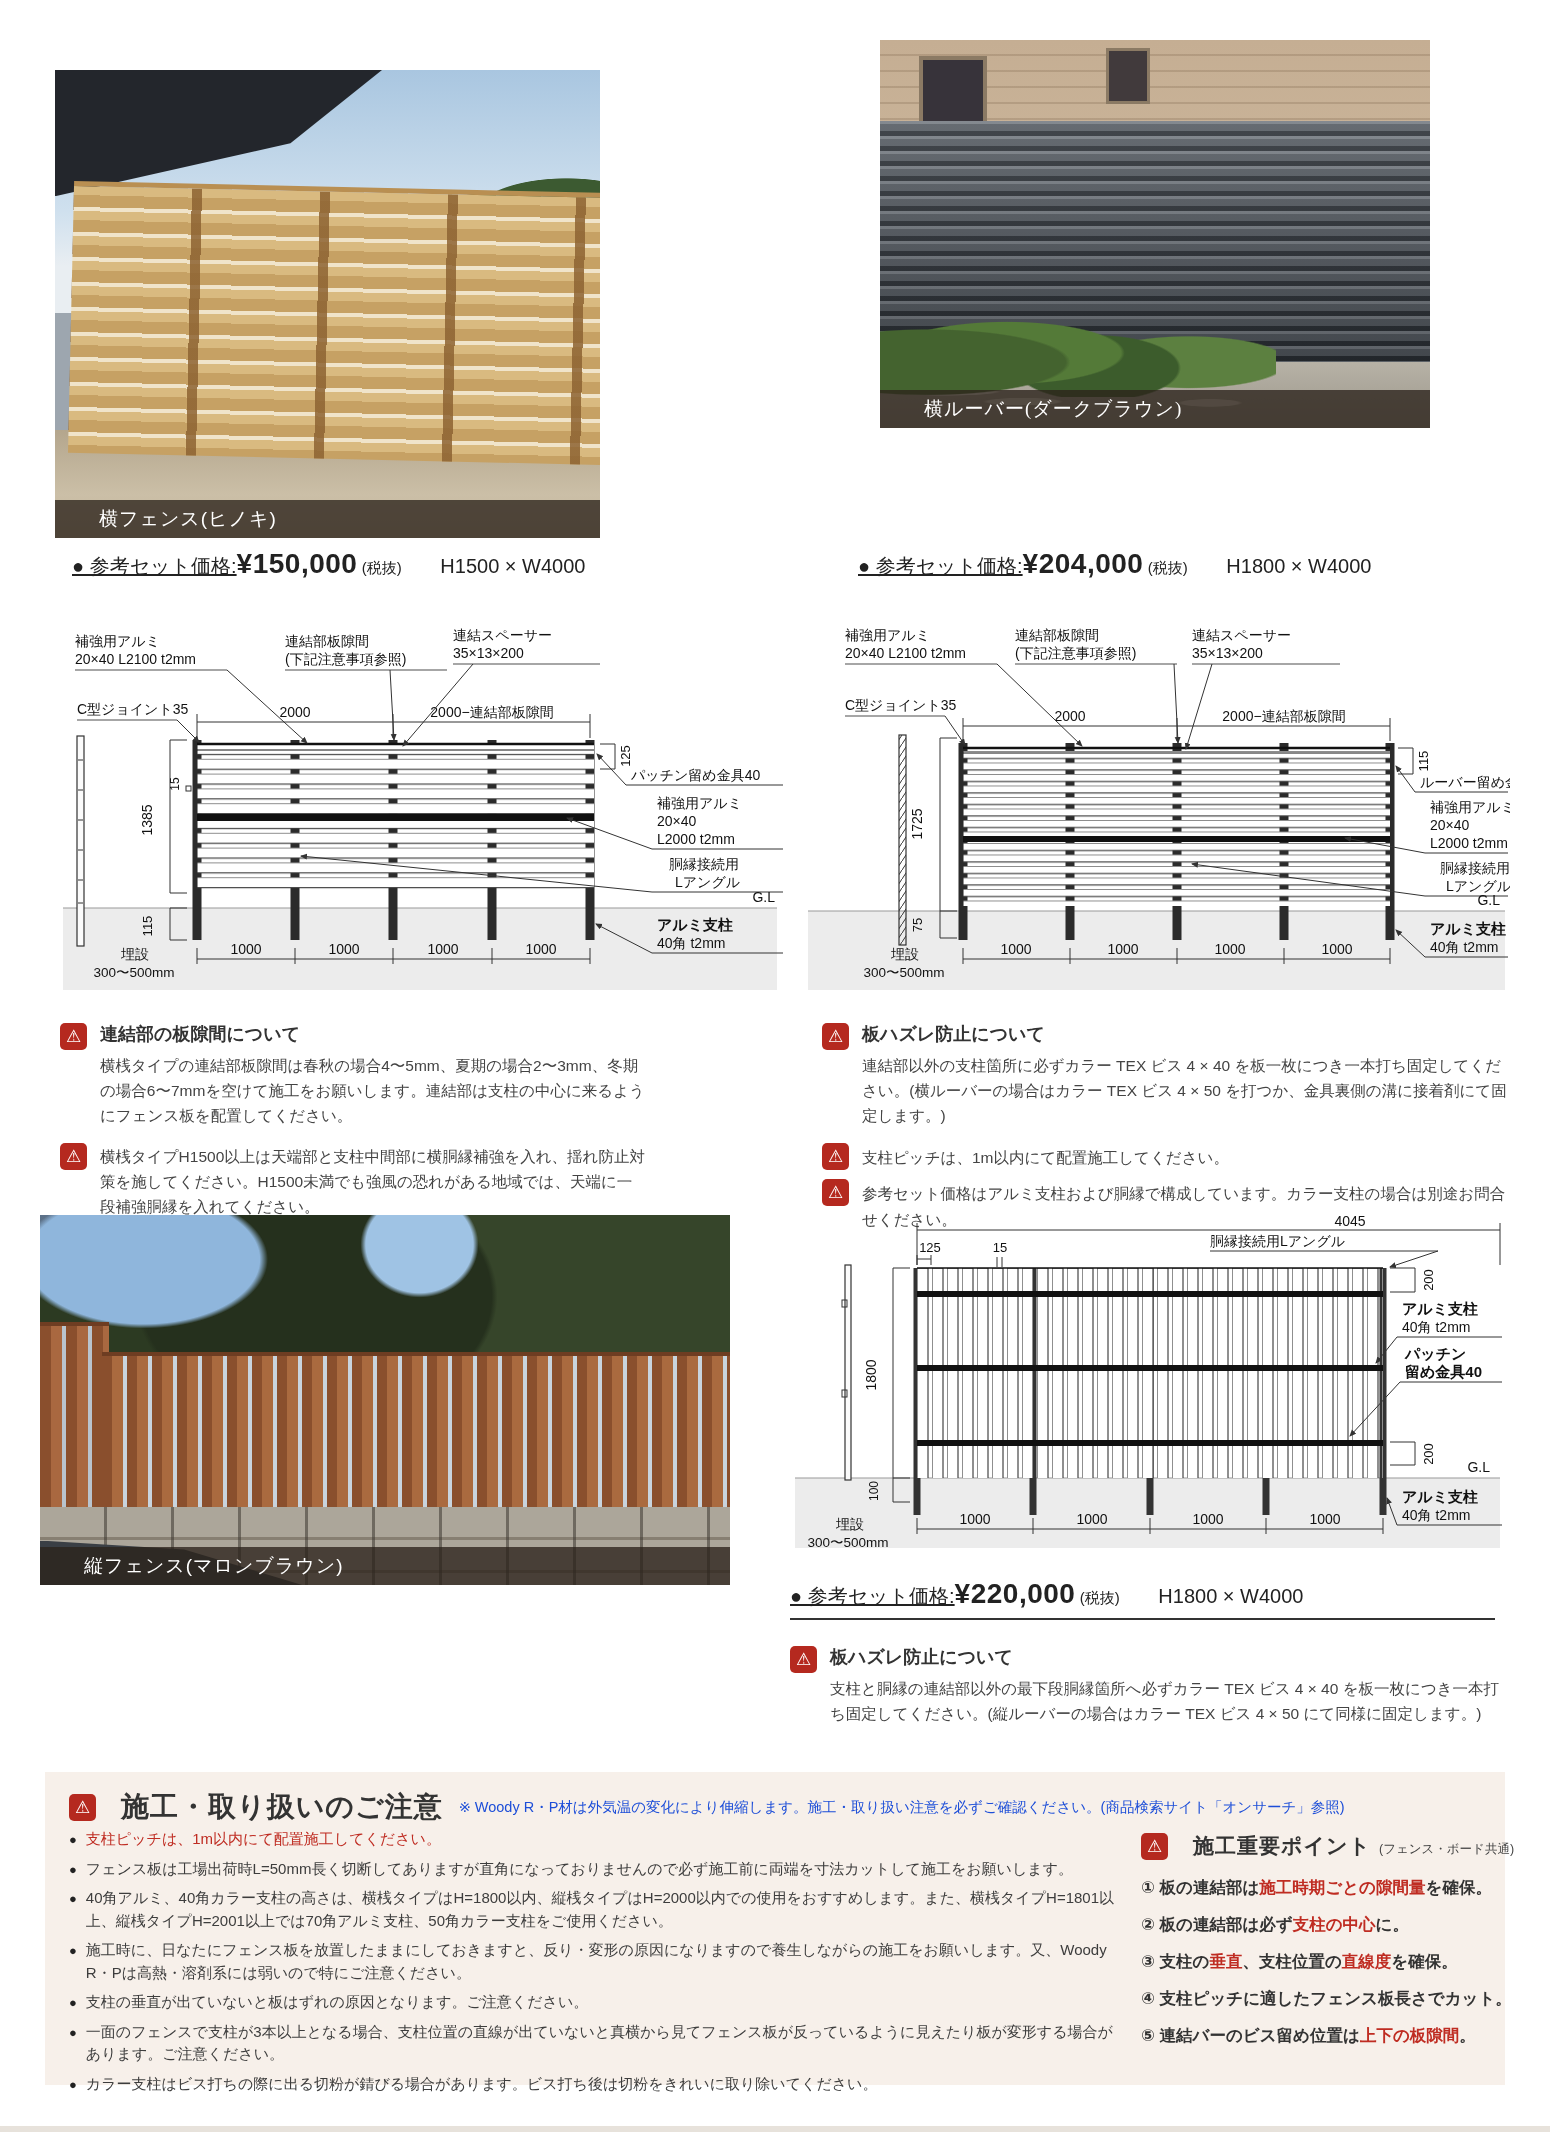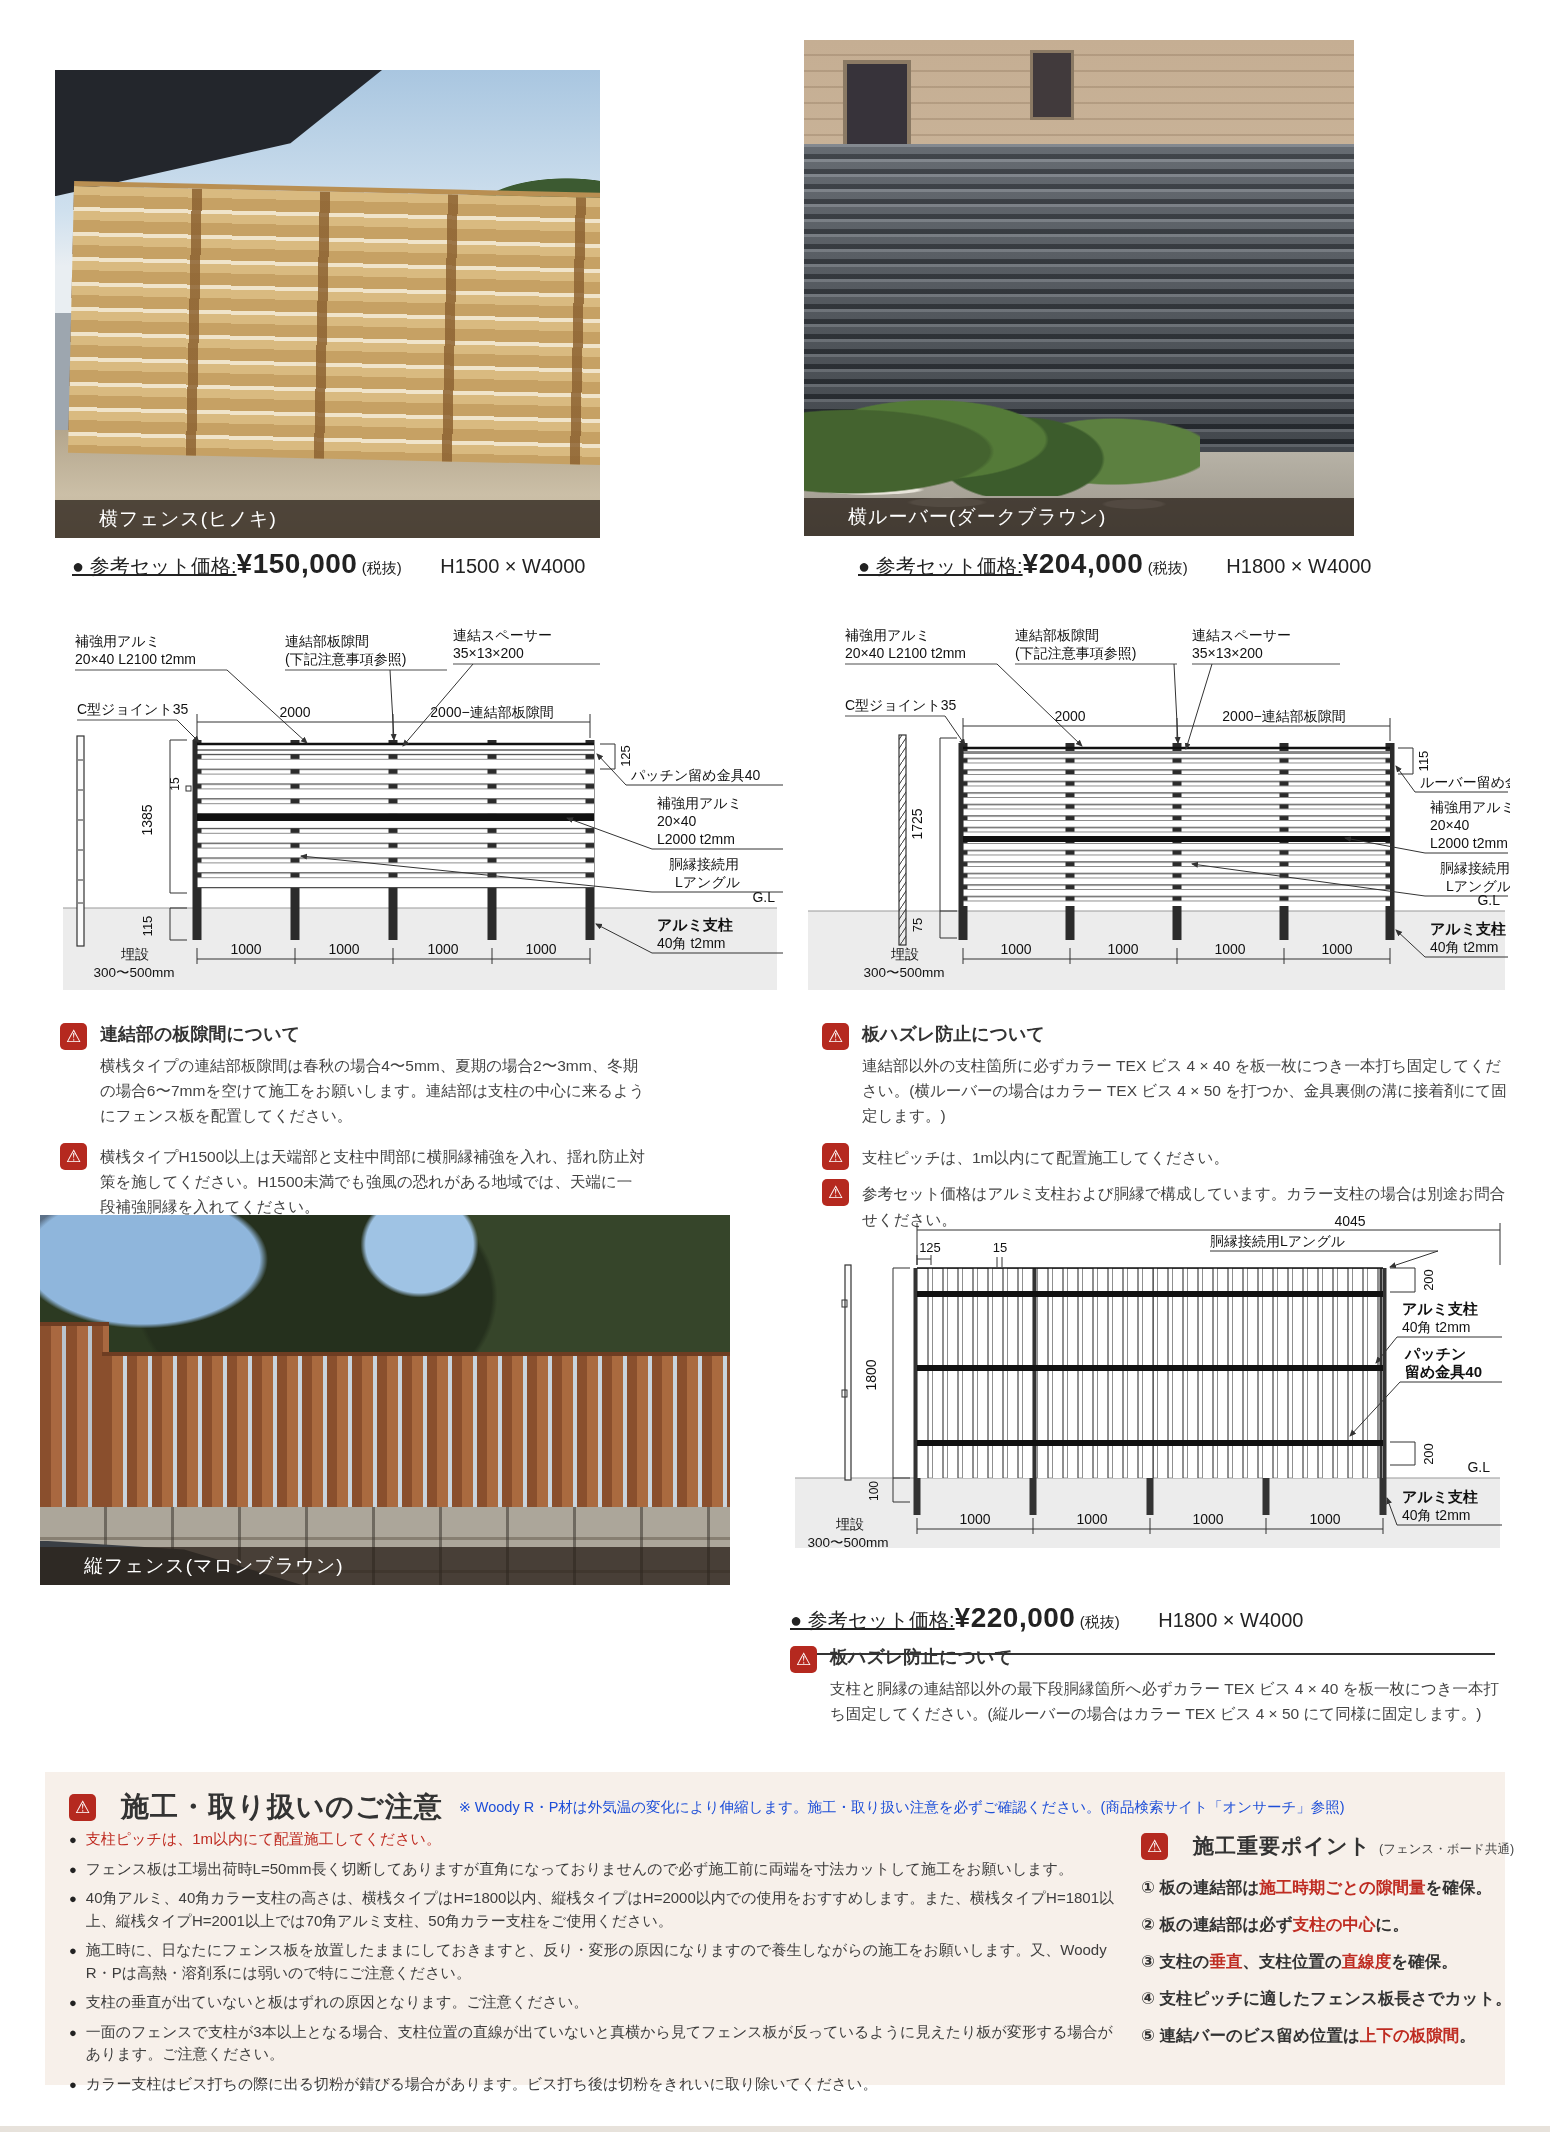--- a/index.html
+++ b/index.html
@@ -23,22 +23,22 @@
   .p1-shadowwall{position:absolute;left:0;top:52%;width:17%;height:34%;background:#44506075;}
   .p1-ground{position:absolute;left:0;bottom:0;width:100%;height:23%;
              background:linear-gradient(180deg,#b4a68d,#cbbfa7 60%,#c2b49a);}
   .p1-fence{position:absolute;left:3%;right:-2%;top:25%;height:57%;transform:rotate(1.3deg);
             border-top:5px solid #b98f52;
             background:
               repeating-linear-gradient(90deg,rgba(146,104,55,0) 0 118px,rgba(141,99,50,.85) 118px 128px),
               repeating-linear-gradient(180deg,#d9ba80 0 9px,#c6a164 9px 21px,#f0e4ca 21px 25px);}
 
   
-  .photo2{left:804px;top:40px;width:550px;height:496px;
-          background:linear-gradient(180deg,#c5ae93 0%,#cdb89d 55%,#d8c5ac 100%);}
+  .photo2{left:880px;top:40px;width:550px;height:388px;
+          background:linear-gradient(180deg,#c5ae93 0%,#cdb89d 55%,#d8c5ac 100%);font-family:Liberation Serif, serif;}
   .p2-bricklines{position:absolute;inset:0;height:42%;
           background:repeating-linear-gradient(180deg,transparent 0 14px,rgba(120,95,70,.25) 14px 16px);}
   .p2-win1{position:absolute;left:7%;top:4%;width:11%;height:17%;background:#37333a;border:4px solid #8b7a64;}
   .p2-win2{position:absolute;left:41%;top:2%;width:7%;height:13%;background:#413a3c;border:3px solid #8b7a64;}
   .p2-louver{position:absolute;left:0;right:0;top:21%;height:62%;
              background:
                linear-gradient(180deg,rgba(255,255,255,.10),rgba(0,0,0,.22)),
                repeating-linear-gradient(180deg,#767c83 0 3px,#555b62 3px 10px,#2c3137 10px 15px);}
   .p2-stones{position:absolute;left:0;bottom:0;width:100%;height:17%;
              background:radial-gradient(ellipse at 12% 45%,#e8e4da 0 7%,transparent 8%),
@@ -74,21 +74,21 @@
              repeating-linear-gradient(180deg,#aca69a 0 30px,#877f72 30px 33px);}
   .p3-road{position:absolute;left:0;bottom:0;width:38%;height:12%;background:#3a3f45;
            clip-path:polygon(0 0,55% 20%,100% 100%,0 100%);}
 
   
   .price{position:absolute;white-space:nowrap;color:#222;}
   .price .lbl{font-size:20px;text-decoration:underline;}
   .price .amt{font-size:28px;font-weight:bold;letter-spacing:0.5px;}
   .price .tax{font-size:15px;}
   .price .sz{font-size:20px;margin-left:34px;}
-  .price.underlined{border-bottom:2px solid #333;padding-bottom:19px;margin-top:24px;}
+  .price.underlined{border-bottom:2px solid #333;padding-bottom:8px;}
 
   
   svg{font-family:"Liberation Sans","DejaVu Sans",sans-serif;}
   svg text{fill:#111;}
 
   
   .note-row{display:flex;margin-bottom:14px;}
   .warn{flex:0 0 auto;display:inline-flex;width:27px;height:27px;margin-right:13px;margin-top:1px;
         background:#b5291f;border-radius:5px;color:#fff;align-items:center;justify-content:center;
         font-size:17px;line-height:1;}

